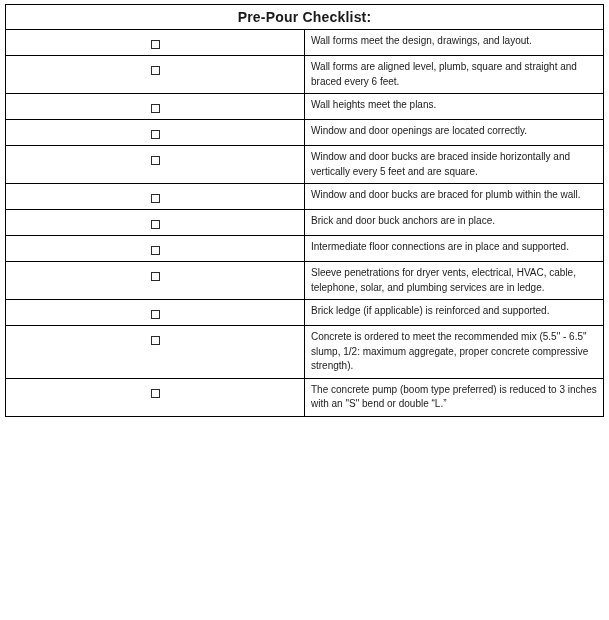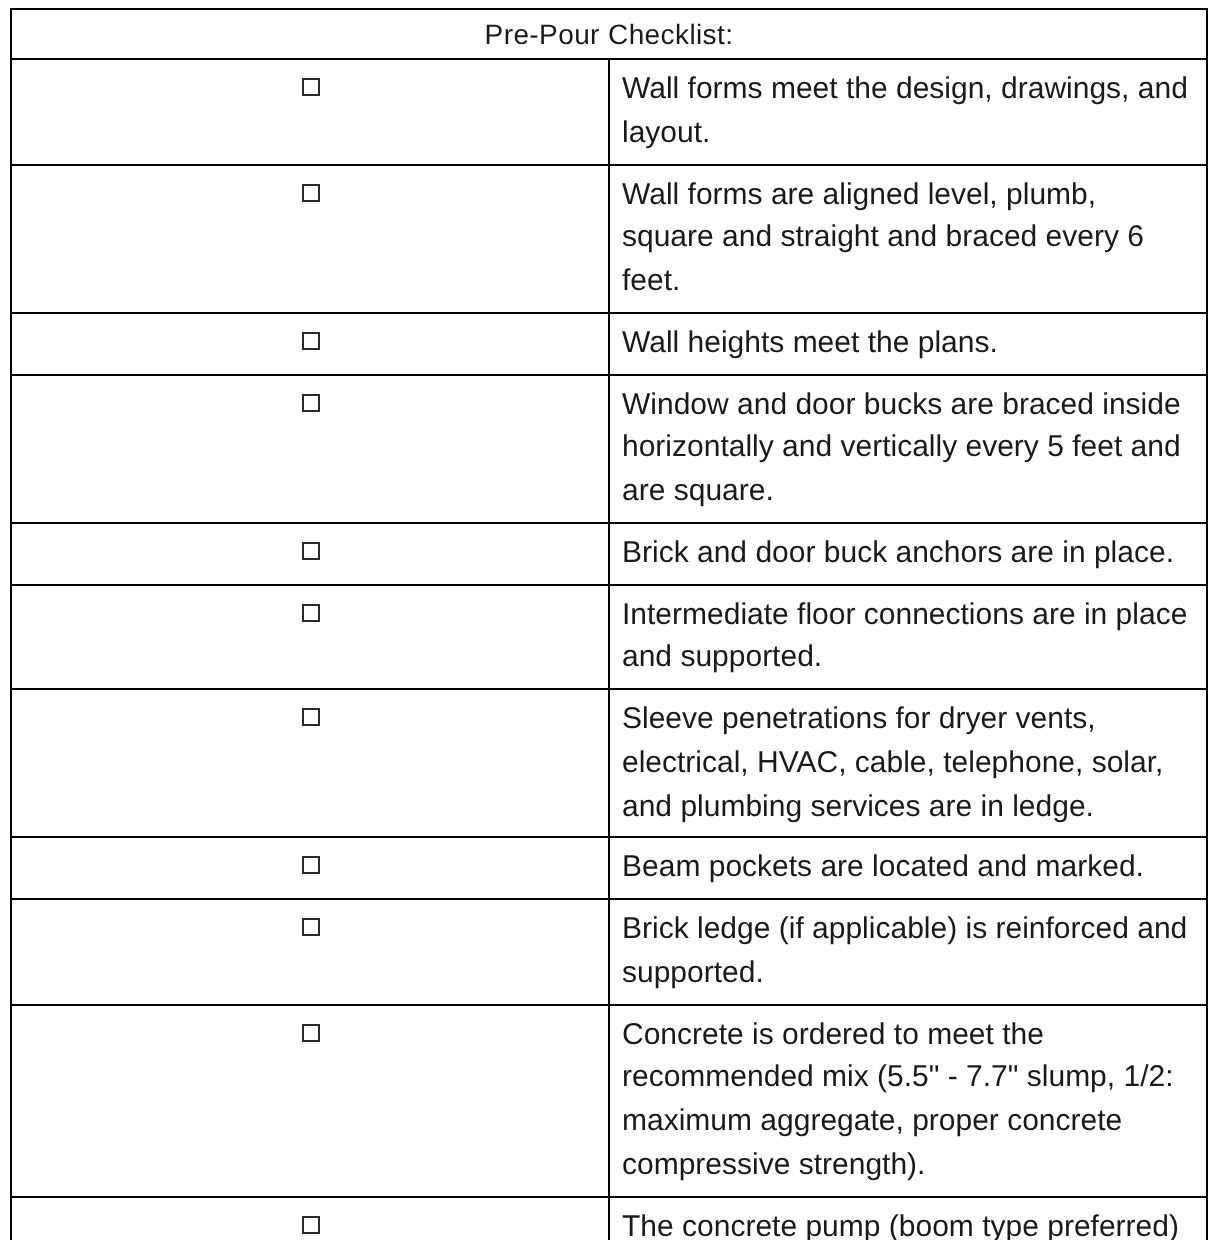--- a/index.html
+++ b/index.html
@@ -18,41 +18,41 @@
   table.checklist {
     width: 100%;
     border-collapse: collapse;
     table-layout: fixed;
   }
   table.checklist, table.checklist th, table.checklist td {
     border: 1px solid #000000;
   }
   th.title-cell {
     font-size: 14px;
-    font-weight: normal;
+    font-weight: bold;
     text-align: center;
     padding: 4px 2px;
     letter-spacing: 0.2px;
   }
   td.check-cell {
     width: 26px;
     vertical-align: top;
     padding: 5px 0 2px 0;
     text-align: center;
   }
   .checkbox {
     display: inline-block;
     width: 9px;
     height: 9px;
     border: 1.3px solid #2a2a2a;
     background: #ffffff;
     box-sizing: border-box;
   }
   td.text-cell {
-    font-size: 15px;
+    font-size: 10px;
     line-height: 1.45;
     padding: 4px 6px 4px 6px;
     vertical-align: top;
     word-wrap: break-word;
   }
 </style>
 </head>
 <body>
 
 <table class="checklist">
@@ -70,44 +70,48 @@
       <tr>
         <td class="check-cell"><span class="checkbox"></span></td>
         <td class="text-cell">Wall forms are aligned level, plumb, square and straight and braced every 6 feet.</td>
       </tr>
       <tr>
         <td class="check-cell"><span class="checkbox"></span></td>
         <td class="text-cell">Wall heights meet the plans.</td>
       </tr>
       <tr>
         <td class="check-cell"><span class="checkbox"></span></td>
+        <td class="text-cell">Window and door openings are located correctly.</td>
+      </tr>
+      <tr>
+        <td class="check-cell"><span class="checkbox"></span></td>
         <td class="text-cell">Window and door bucks are braced inside horizontally and vertically every 5 feet and are square.</td>
+      </tr>
+      <tr>
+        <td class="check-cell"><span class="checkbox"></span></td>
+        <td class="text-cell">Window and door bucks are braced for plumb within the wall.</td>
       </tr>
       <tr>
         <td class="check-cell"><span class="checkbox"></span></td>
         <td class="text-cell">Brick and door buck anchors are in place.</td>
       </tr>
       <tr>
         <td class="check-cell"><span class="checkbox"></span></td>
         <td class="text-cell">Intermediate floor connections are in place and supported.</td>
       </tr>
       <tr>
         <td class="check-cell"><span class="checkbox"></span></td>
         <td class="text-cell">Sleeve penetrations for dryer vents, electrical, HVAC, cable, telephone, solar, and plumbing services are in ledge.</td>
       </tr>
       <tr>
         <td class="check-cell"><span class="checkbox"></span></td>
-        <td class="text-cell">Beam pockets are located and marked.</td>
-      </tr>
-      <tr>
-        <td class="check-cell"><span class="checkbox"></span></td>
         <td class="text-cell">Brick ledge (if applicable) is reinforced and supported.</td>
       </tr>
       <tr>
         <td class="check-cell"><span class="checkbox"></span></td>
-        <td class="text-cell">Concrete is ordered to meet the recommended mix (5.5" - 7.7" slump, 1/2: maximum aggregate, proper concrete compressive strength).</td>
+        <td class="text-cell">Concrete is ordered to meet the recommended mix (5.5" - 6.5" slump, 1/2: maximum aggregate, proper concrete compressive strength).</td>
       </tr>
       <tr>
         <td class="check-cell"><span class="checkbox"></span></td>
         <td class="text-cell">The concrete pump (boom type preferred) is reduced to 3 inches with an "S" bend or double “L.”</td>
       </tr>
     </tbody>
 </table>
 
 </body></html>

